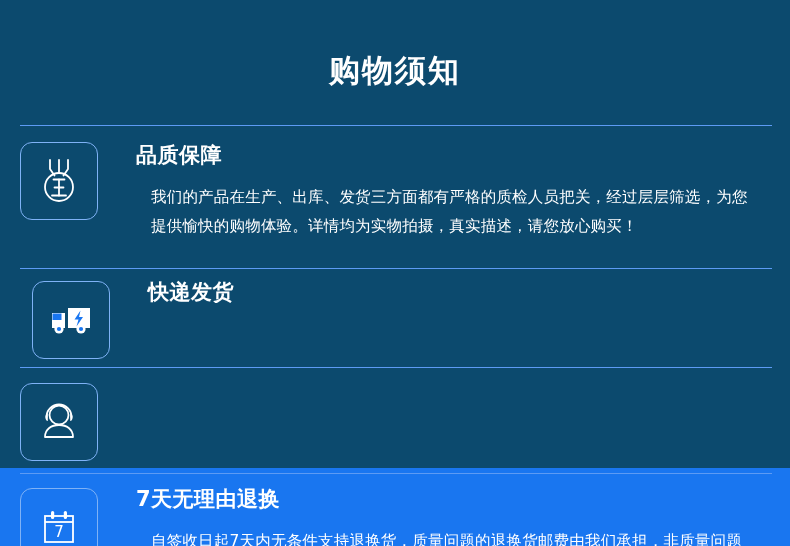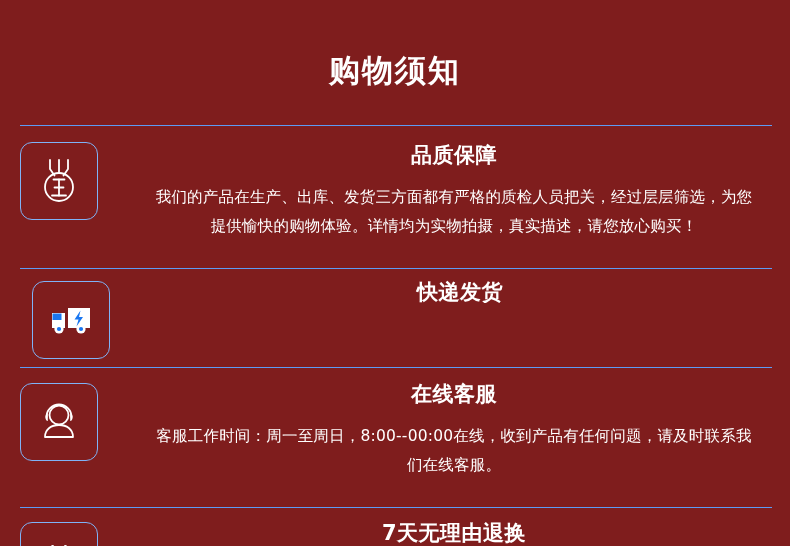--- a/index.html
+++ b/index.html
@@ -9,22 +9,22 @@
   body {
     width: 790px;
     height: 546px;
     background: #1976F0;
     font-family: "DejaVu Sans", "Liberation Sans", sans-serif;
     overflow: hidden;
   }
   #page {
     position: relative;
     width: 790px;
-    height: 546px;
-    background: #7f1d1d;
+    height: 468px;
+    background: #0c4a6e;
     box-sizing: border-box;
   }
   .page-title {
     text-align: center;
     color: #FFFFFF;
     font-size: 31px;
     font-weight: bold;
     letter-spacing: 2px;
     line-height: 1;
     padding-top: 55px;
@@ -55,21 +55,20 @@
     justify-content: center;
     margin-top: 2px;
   }
   .icon-box svg {
     display: block;
   }
   .sec-body {
     flex: 1 1 auto;
     padding-left: 38px;
     min-width: 0;
-    text-align: center;
   }
   .sec-title {
     color: #FFFFFF;
     font-size: 21px;
     font-weight: bold;
     line-height: 26px;
     margin: 0 0 6px 0;
     letter-spacing: 0.5px;
   }
   .sec-text {
@@ -139,24 +138,20 @@
     <div class="section sec-service">
       <div class="icon-box">
         <svg width="50" height="46" viewBox="0 0 50 46" fill="none">
           <circle cx="25" cy="16" r="9.5" stroke="#FFFFFF" stroke-width="1.8" fill="none"></circle>
           <path d="M12.5 18 A12.5 12.5 0 0 1 37.5 18" stroke="#FFFFFF" stroke-width="1.8" fill="none" stroke-linecap="round"></path>
           <path d="M13.8 14.5 C10.6 14.5 10.6 22 13.8 22 Z" fill="#FFFFFF"></path>
           <path d="M36.2 14.5 C39.4 14.5 39.4 22 36.2 22 Z" fill="#FFFFFF"></path>
           <path d="M11 38 C11 30 17.5 26 25 26 C32.5 26 39 30 39 38 Z" stroke="#FFFFFF" stroke-width="1.8" fill="none" stroke-linejoin="round"></path>
         </svg>
       </div>
-      <div class="sec-body">
-        <div class="sec-title">在线客服</div>
-        <p class="sec-text">客服工作时间：周一至周日，8:00--00:00在线，收到产品有任何问题，请及时联系我们在线客服。</p>
-      </div>
     </div>
 
     <div class="divider"></div>
 
     <div class="section sec-return">
       <div class="icon-box">
         <svg width="46" height="46" viewBox="0 0 46 46" fill="none">
           <rect x="9" y="12" width="28" height="26" stroke="#FFFFFF" stroke-width="1.8" fill="none"></rect>
           <path d="M9 18 H37" stroke="#FFFFFF" stroke-width="1.8"></path>
           <rect x="15" y="7" width="3.2" height="8" rx="1.6" fill="#FFFFFF"></rect>

